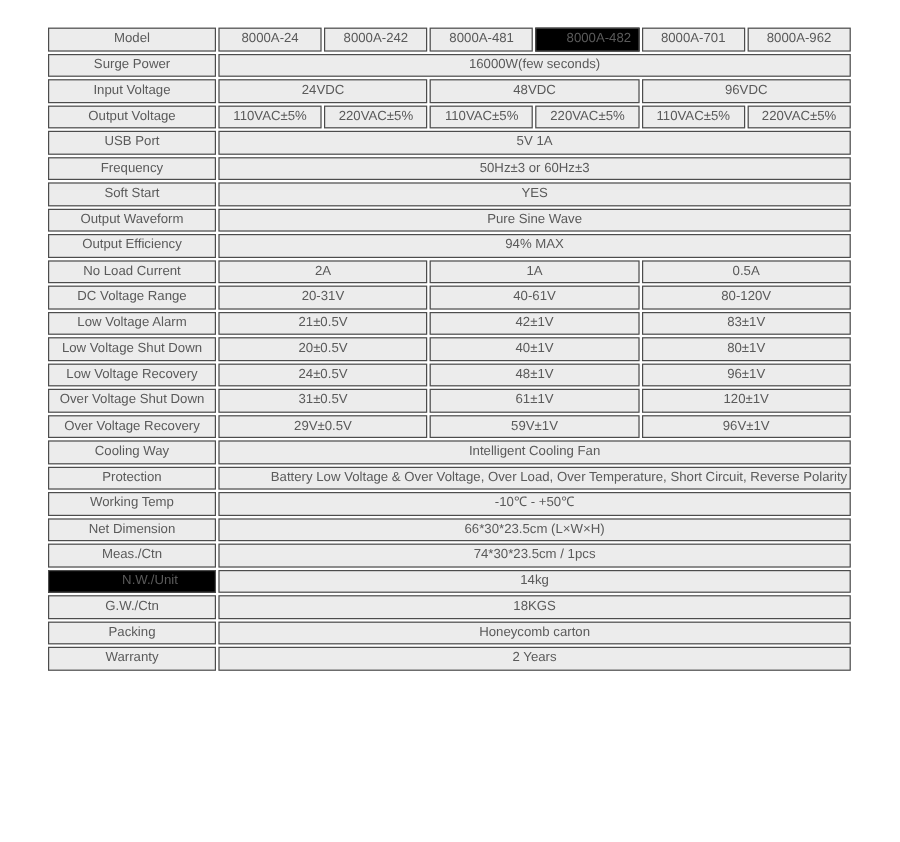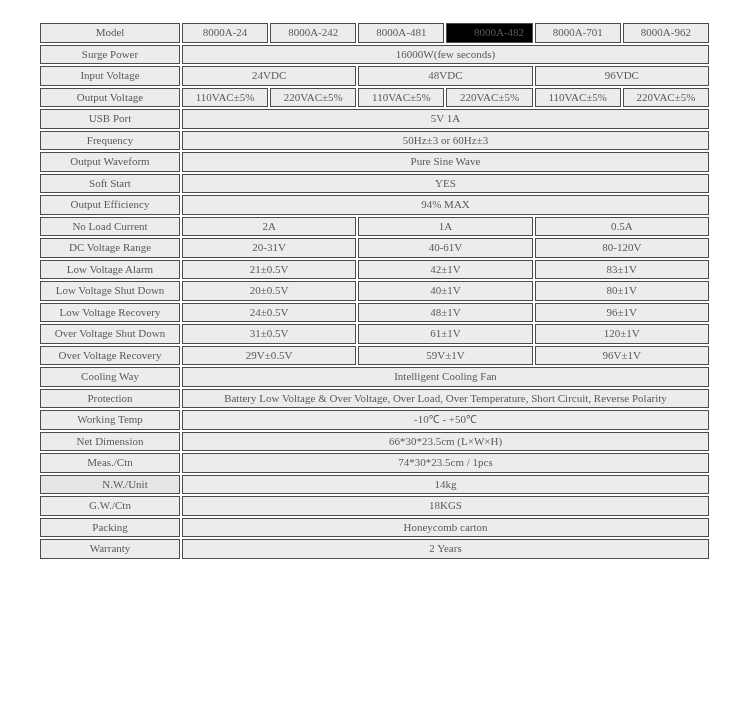--- a/index.html
+++ b/index.html
@@ -22,21 +22,20 @@
     position: absolute;
     left: 38px;
     top: 21px;
   }
   table.spec {
     border-collapse: separate;
     border-spacing: 2px;
     table-layout: fixed;
     width: 673px;
     background: #ffffff;
-    font-family: Liberation Serif, serif;
   }
   table.spec td {
     border: 1px solid #4c4c4c;
     background: #ececec;
     color: #5a5a5a;
     font-size: 11px;
     line-height: 1;
     text-align: center;
     vertical-align: middle;
     height: 19.5px;
@@ -94,26 +93,26 @@
           </tr>
           <tr>
             <td class="label-cell" style="background: rgb(236, 236, 236); border-color: rgb(76, 76, 76); color: rgb(90, 90, 90);">USB Port</td>
             <td colspan="6" style="background: rgb(236, 236, 236); border-color: rgb(76, 76, 76); color: rgb(90, 90, 90);">5V 1A</td>
           </tr>
           <tr>
             <td class="label-cell" style="background: rgb(236, 236, 236); border-color: rgb(76, 76, 76); color: rgb(90, 90, 90);">Frequency</td>
             <td colspan="6" style="background: rgb(236, 236, 236); border-color: rgb(76, 76, 76); color: rgb(90, 90, 90);">50Hz±3 or 60Hz±3</td>
           </tr>
           <tr>
+            <td class="label-cell" style="background: rgb(236, 236, 236); border-color: rgb(76, 76, 76); color: rgb(90, 90, 90);">Soft Start</td>
+            <td colspan="6" style="background: rgb(236, 236, 236); border-color: rgb(76, 76, 76); color: rgb(90, 90, 90);">YES</td>
+          </tr>
+          <tr>
             <td class="label-cell" style="background: rgb(236, 236, 236); border-color: rgb(76, 76, 76); color: rgb(90, 90, 90);">Output Waveform</td>
             <td colspan="6" style="background: rgb(236, 236, 236); border-color: rgb(76, 76, 76); color: rgb(90, 90, 90);">Pure Sine Wave</td>
-          </tr>
-          <tr>
-            <td class="label-cell" style="background: rgb(236, 236, 236); border-color: rgb(76, 76, 76); color: rgb(90, 90, 90);">Soft Start</td>
-            <td colspan="6" style="background: rgb(236, 236, 236); border-color: rgb(76, 76, 76); color: rgb(90, 90, 90);">YES</td>
           </tr>
           <tr>
             <td class="label-cell" style="background: rgb(236, 236, 236); border-color: rgb(76, 76, 76); color: rgb(90, 90, 90);">Output Efficiency</td>
             <td colspan="6" style="background: rgb(236, 236, 236); border-color: rgb(76, 76, 76); color: rgb(90, 90, 90);">94% MAX</td>
           </tr>
           <tr>
             <td class="label-cell" style="background: rgb(236, 236, 236); border-color: rgb(76, 76, 76); color: rgb(90, 90, 90);">No Load Current</td>
             <td colspan="2" style="background: rgb(236, 236, 236); border-color: rgb(76, 76, 76); color: rgb(90, 90, 90);">2A</td>
             <td colspan="2" style="background: rgb(236, 236, 236); border-color: rgb(76, 76, 76); color: rgb(90, 90, 90);">1A</td>
             <td colspan="2" style="background: rgb(236, 236, 236); border-color: rgb(76, 76, 76); color: rgb(90, 90, 90);">0.5A</td>
@@ -153,36 +152,36 @@
             <td colspan="2" style="background: rgb(236, 236, 236); border-color: rgb(76, 76, 76); color: rgb(90, 90, 90);">29V±0.5V</td>
             <td colspan="2" style="background: rgb(236, 236, 236); border-color: rgb(76, 76, 76); color: rgb(90, 90, 90);">59V±1V</td>
             <td colspan="2" style="background: rgb(236, 236, 236); border-color: rgb(76, 76, 76); color: rgb(90, 90, 90);">96V±1V</td>
           </tr>
           <tr>
             <td class="label-cell" style="background: rgb(236, 236, 236); border-color: rgb(76, 76, 76); color: rgb(90, 90, 90);">Cooling Way</td>
             <td colspan="6" style="background: rgb(236, 236, 236); border-color: rgb(76, 76, 76); color: rgb(90, 90, 90);">Intelligent Cooling Fan</td>
           </tr>
           <tr>
             <td class="label-cell" style="background: rgb(236, 236, 236); border-color: rgb(76, 76, 76); color: rgb(90, 90, 90);">Protection</td>
-            <td colspan="6" style="background: rgb(236, 236, 236); border-color: rgb(76, 76, 76); color: rgb(90, 90, 90);">Battery Low Voltage &amp; Over Voltage, Over Load, Over Temperature, Short Circuit, Reverse Polarity</td>
+            <td colspan="6" style="background: rgb(236, 236, 236); border-color: rgb(76, 76, 76); color: rgb(90, 90, 90); text-align: right;">Battery Low Voltage &amp; Over Voltage, Over Load, Over Temperature, Short Circuit, Reverse Polarity</td>
           </tr>
           <tr>
             <td class="label-cell" style="background: rgb(236, 236, 236); border-color: rgb(76, 76, 76); color: rgb(90, 90, 90);">Working Temp</td>
             <td colspan="6" style="background: rgb(236, 236, 236); border-color: rgb(76, 76, 76); color: rgb(90, 90, 90);">-10℃  - +50℃</td>
           </tr>
           <tr>
             <td class="label-cell" style="background: rgb(236, 236, 236); border-color: rgb(76, 76, 76); color: rgb(90, 90, 90);">Net Dimension</td>
             <td colspan="6" style="background: rgb(236, 236, 236); border-color: rgb(76, 76, 76); color: rgb(90, 90, 90);">66*30*23.5cm (L×W×H)</td>
           </tr>
           <tr>
             <td class="label-cell" style="background: rgb(236, 236, 236); border-color: rgb(76, 76, 76); color: rgb(90, 90, 90);">Meas./Ctn</td>
             <td colspan="6" style="background: rgb(236, 236, 236); border-color: rgb(76, 76, 76); color: rgb(90, 90, 90);">74*30*23.5cm / 1pcs</td>
           </tr>
           <tr>
-            <td class="label-cell" style="background: #e5e5e5; border-color: rgb(76, 76, 76); color: rgb(90, 90, 90); padding-left: 32px;">N.W./Unit</td>
+            <td class="label-cell" style="background: #000000; border-color: rgb(76, 76, 76); color: rgb(90, 90, 90); padding-left: 32px;">N.W./Unit</td>
             <td colspan="6" style="background: rgb(236, 236, 236); border-color: rgb(76, 76, 76); color: rgb(90, 90, 90);">14kg</td>
           </tr>
           <tr>
             <td class="label-cell" style="background: rgb(236, 236, 236); border-color: rgb(76, 76, 76); color: rgb(90, 90, 90);">G.W./Ctn</td>
             <td colspan="6" style="background: rgb(236, 236, 236); border-color: rgb(76, 76, 76); color: rgb(90, 90, 90); margin-top: 25px;">18KGS</td>
           </tr>
           <tr>
             <td class="label-cell" style="background: rgb(236, 236, 236); border-color: rgb(76, 76, 76); color: rgb(90, 90, 90);">Packing</td>
             <td colspan="6" style="background: rgb(236, 236, 236); border-color: rgb(76, 76, 76); color: rgb(90, 90, 90);">Honeycomb carton</td>
           </tr>

